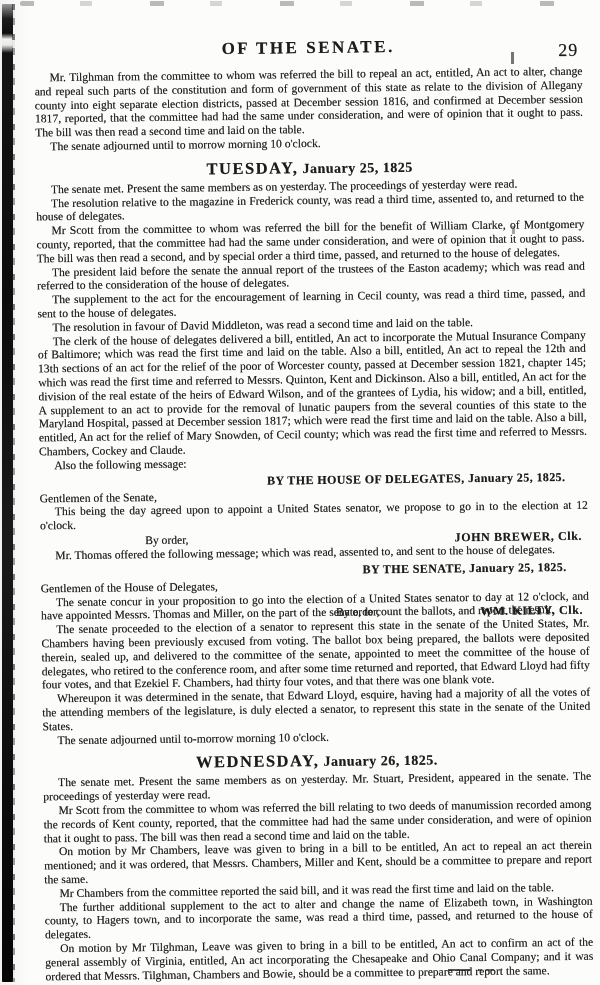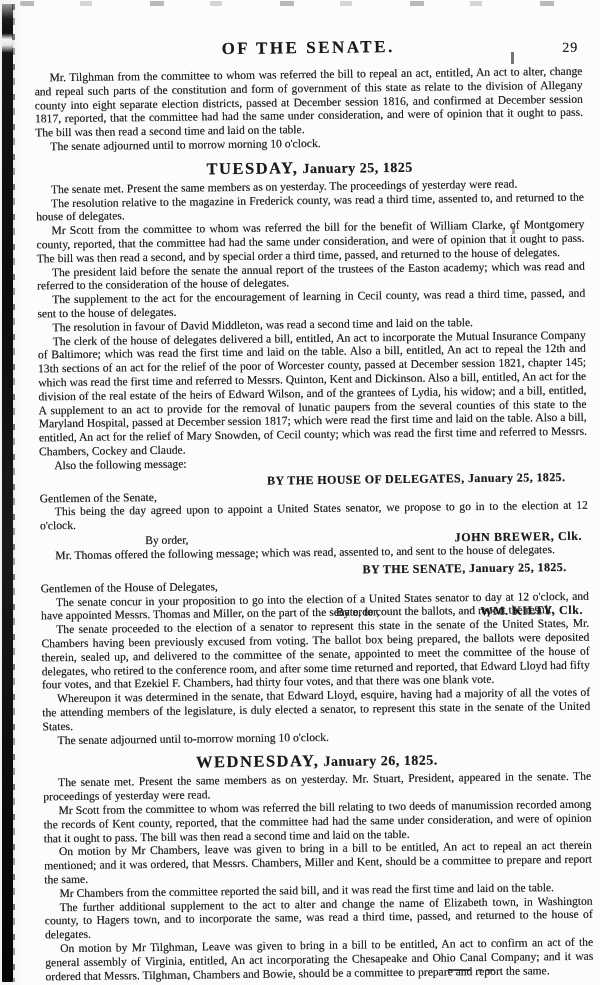--- a/index.html
+++ b/index.html
@@ -69,21 +69,21 @@
     text-shadow: 0.2px 0.2px 0.35px rgba(30,28,26,0.55);
   }
 
   .page-header { position: relative; height: 26px; margin-bottom: 4px; }
   .page-header .title {
     position: absolute; left: 0; right: 0; text-align: center;
     font-size: 17px; font-weight: bold; letter-spacing: 2.5px;
   }
   .page-header .pagenum {
     position: absolute; right: 4px; top: 5px;
-    font-size: 14px; letter-spacing: 1px; margin-left: 44px;
+    font-size: 18px; letter-spacing: 1px; margin-left: 44px;
   }
 
   p.body-par {
     margin: 0;
     font-size: 11.6px;
     line-height: 13.8px;
     text-align: justify;
     text-indent: 15px;
   }
 

